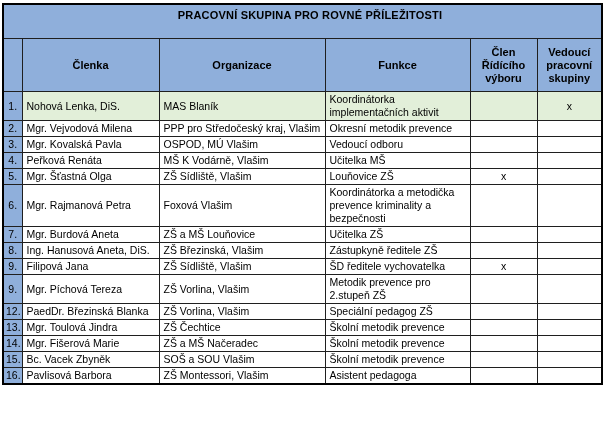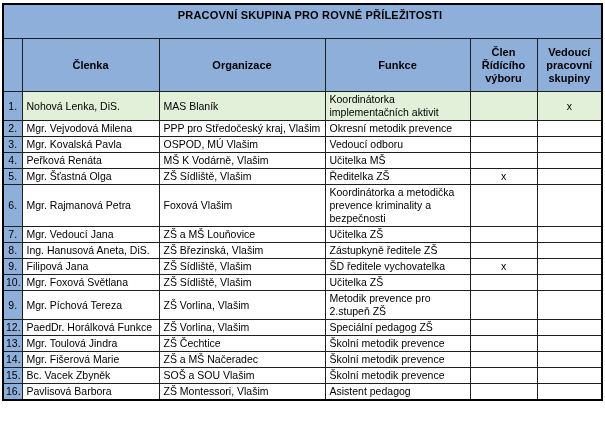--- a/index.html
+++ b/index.html
@@ -110,35 +110,35 @@
       <td class="member">Peřková Renáta</td>
       <td>MŠ K Vodárně, Vlašim</td>
       <td>Učitelka MŠ</td>
       <td class="mark"></td>
       <td class="mark"></td>
     </tr>
         <tr class="data-row">
       <td class="num">5.</td>
       <td class="member">Mgr. Šťastná Olga</td>
       <td>ZŠ Sídliště, Vlašim</td>
-      <td>Ředitelka ZŠ</td>
+      <td>Louňovice ZŠ</td>
       <td class="mark">x</td>
       <td class="mark"></td>
     </tr>
         <tr class="data-row">
       <td class="num">6.</td>
       <td class="member">Mgr. Rajmanová Petra</td>
       <td>Foxová Vlašim</td>
       <td>Koordinátorka a metodička prevence kriminality a bezpečnosti</td>
       <td class="mark"></td>
       <td class="mark"></td>
     </tr>
         <tr class="data-row">
       <td class="num">7.</td>
-      <td class="member">Mgr. Vedoucí Jana</td>
+      <td class="member">Mgr. Burdová Aneta</td>
       <td>ZŠ a MŠ Louňovice</td>
       <td>Učitelka ZŠ</td>
       <td class="mark"></td>
       <td class="mark"></td>
     </tr>
         <tr class="data-row">
       <td class="num">8.</td>
       <td class="member">Ing. Hanusová Aneta, DiS.</td>
       <td>ZŠ Březinská, Vlašim</td>
       <td>Zástupkyně ředitele ZŠ</td>
@@ -147,38 +147,30 @@
     </tr>
         <tr class="data-row">
       <td class="num">9.</td>
       <td class="member">Filipová Jana</td>
       <td>ZŠ Sídliště, Vlašim</td>
       <td>ŠD ředitele vychovatelka</td>
       <td class="mark">x</td>
       <td class="mark"></td>
     </tr>
         <tr class="data-row">
-      <td class="num">10.</td>
-      <td class="member">Mgr. Foxová Světlana</td>
-      <td>ZŠ Sídliště, Vlašim</td>
-      <td>Učitelka ZŠ</td>
-      <td class="mark"></td>
-      <td class="mark"></td>
-    </tr>
-        <tr class="data-row">
       <td class="num">9.</td>
       <td class="member">Mgr. Píchová Tereza</td>
       <td>ZŠ Vorlina, Vlašim</td>
       <td>Metodik prevence pro 2.stupeň ZŠ</td>
       <td class="mark"></td>
       <td class="mark"></td>
     </tr>
         <tr class="data-row">
       <td class="num">12.</td>
-      <td class="member">PaedDr. Horálková Funkce</td>
+      <td class="member">PaedDr. Březinská Blanka</td>
       <td>ZŠ Vorlina, Vlašim</td>
       <td>Speciální pedagog ZŠ</td>
       <td class="mark"></td>
       <td class="mark"></td>
     </tr>
         <tr class="data-row">
       <td class="num">13.</td>
       <td class="member">Mgr. Toulová Jindra</td>
       <td>ZŠ Čechtice</td>
       <td>Školní metodik prevence</td>
@@ -198,20 +190,20 @@
       <td class="member">Bc. Vacek Zbyněk</td>
       <td>SOŠ a SOU Vlašim</td>
       <td>Školní metodik prevence</td>
       <td class="mark"></td>
       <td class="mark"></td>
     </tr>
         <tr class="data-row">
       <td class="num">16.</td>
       <td class="member">Pavlisová Barbora</td>
       <td>ZŠ Montessori, Vlašim</td>
-      <td>Asistent pedagog</td>
+      <td>Asistent pedagoga</td>
       <td class="mark"></td>
       <td class="mark"></td>
     </tr>
       </tbody>
   </table>
 
 </div>
 
 </body></html>

